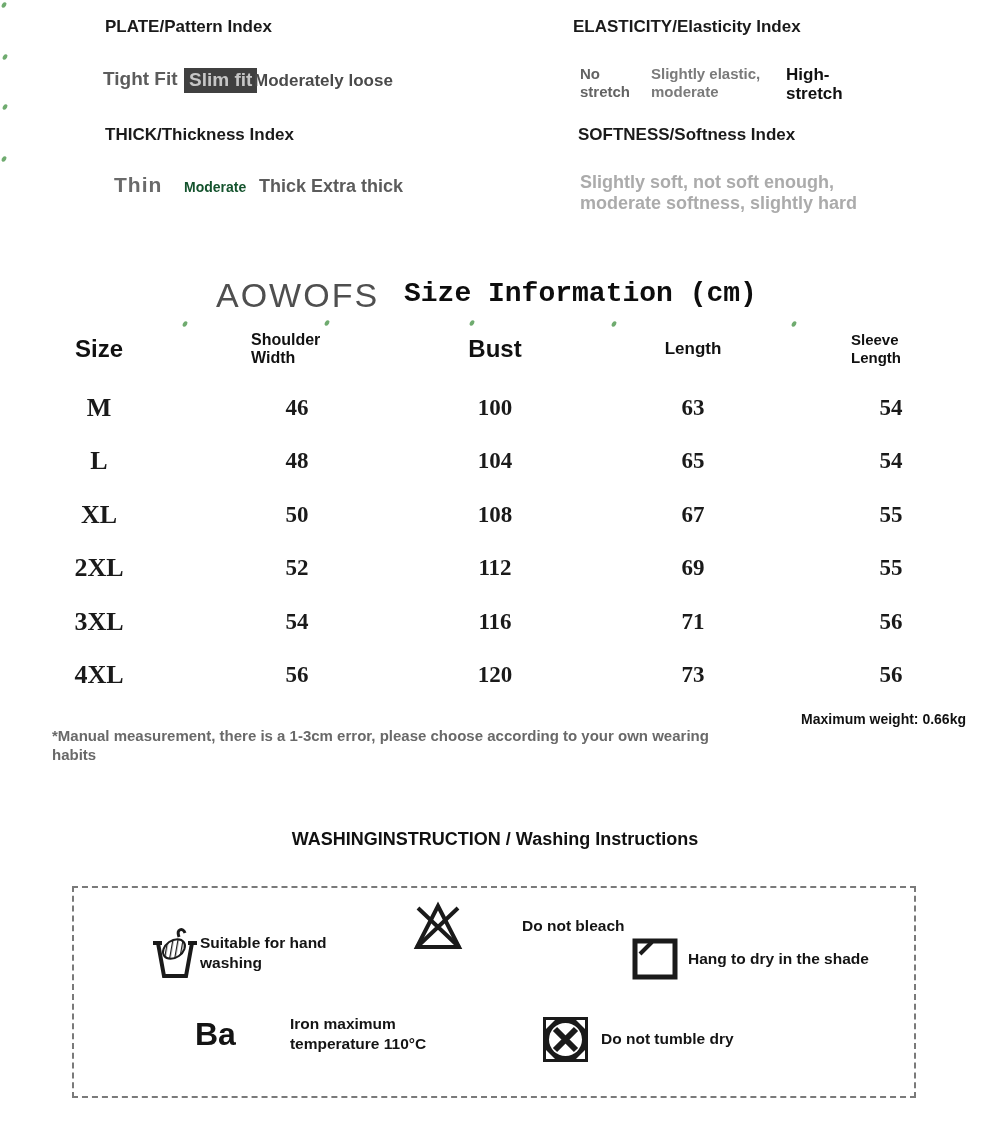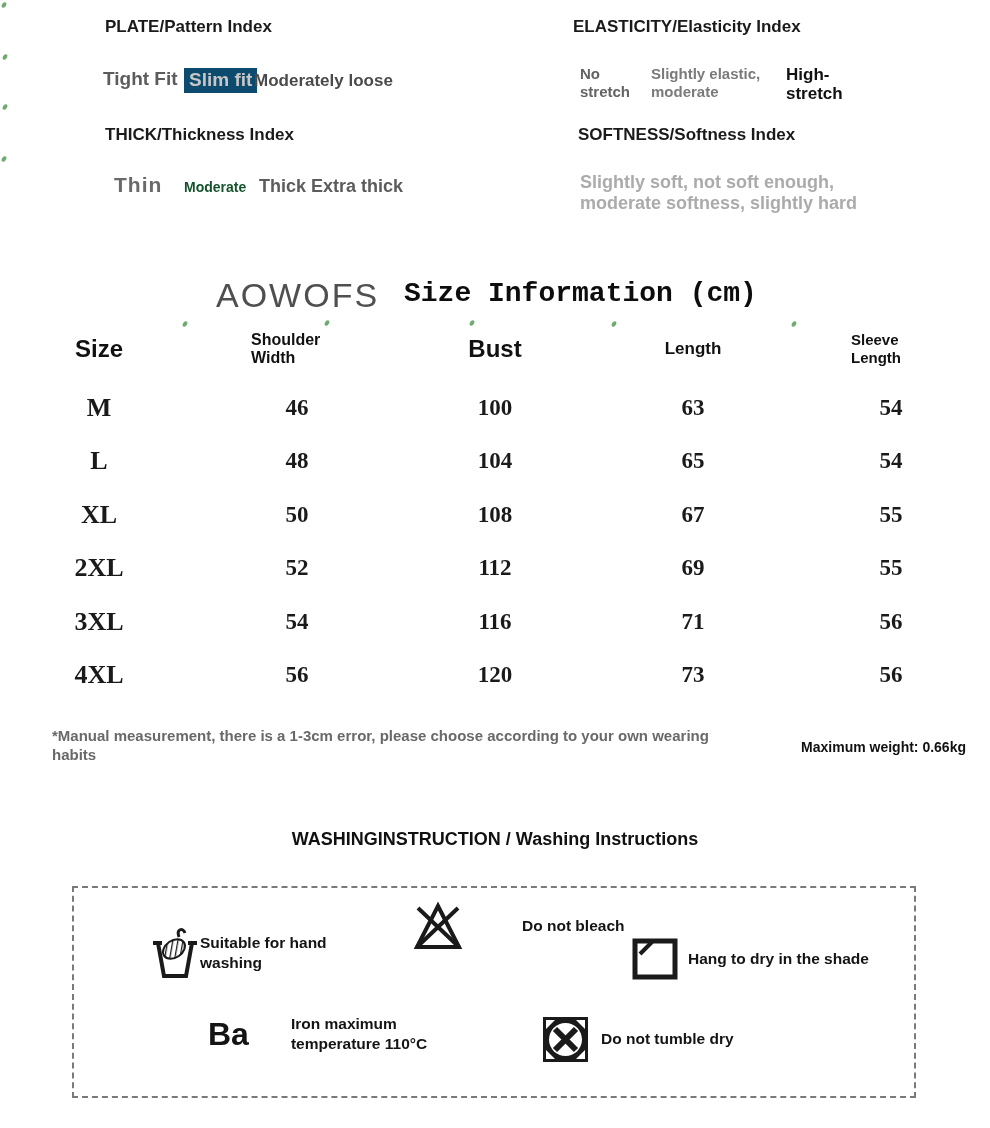--- a/index.html
+++ b/index.html
@@ -12,21 +12,21 @@
 
   
   .idx-title { font-size:17px; font-weight:bold; color:#1a1a1a; white-space:nowrap; }
   .plate-title   { left:105px; top:17px; }
   .elast-title   { left:573px; top:17px; }
   .thick-title   { left:105px; top:125px; }
   .soft-title    { left:578px; top:125px; }
 
   .fit-tight { left:103px; top:68px; font-size:19px; font-weight:bold; color:#5c5c5c; }
   .fit-slim  { left:184px; top:68px; font-size:19px; font-weight:bold; color:#c6c6c6;
-               background:#0c4a6e; padding:1px 5px 2px; }
+               background:#404040; padding:1px 5px 2px; }
   .fit-loose { left:254px; top:71px; font-size:17px; font-weight:bold; color:#4a4a4a; }
 
   .el-no     { left:580px; top:65px; width:62px;  font-size:15px; font-weight:bold; color:#636363; line-height:18px; }
   .el-slight { left:651px; top:65px; width:136px; font-size:15px; font-weight:bold; color:#7a7a7a; line-height:18px; }
   .el-high   { left:786px; top:65px; width:66px;  font-size:17px; font-weight:bold; color:#111111; line-height:19px; }
 
   .th-thin   { left:114px; top:173px; font-size:21px; font-weight:bold; color:#6a6a6a; letter-spacing:1px; }
   .th-mod    { left:184px; top:179px; font-size:14px; font-weight:bold; color:#14532d; }
   .th-thick  { left:259px; top:176px; font-size:18px; font-weight:bold; color:#5c5c5c; }
 
@@ -52,33 +52,33 @@
     left:0; top:381px; width:990px; display:grid;
     grid-template-columns:repeat(5,198px); grid-auto-rows:53.5px;
     align-items:center; justify-items:center;
     font-family:"Liberation Serif", serif; font-weight:bold; color:#1a1a1a;
   }
   .cell-size { font-size:26px; }
   .cell-num  { font-size:23px; }
 
   .footnote { left:52px; top:726px; width:692px; font-size:15px; font-weight:bold;
               color:#696969; line-height:19px; }
-  .max-weight { right:24px; top:739px; font-size:14px; font-weight:bold; color:#111111; }
+  .max-weight { right:24px; top:711px; font-size:14px; font-weight:bold; color:#111111; }
 
   
   .wash-title { left:0; top:829px; width:990px; text-align:center;
                 font-size:18px; font-weight:bold; color:#111111; }
   .wash-box { left:72px; top:886px; width:844px; height:212px;
               border:2px dashed #7a7a7a; }
   .wash-item { position:absolute; display:flex; align-items:center; }
   .wash-label { font-size:15.5px; font-weight:bold; color:#141414; line-height:1.3; }
   .wi-1 { left:150px; top:926px; }  .wi-1 .wash-label { width:158px; margin-left:0px; }
   .wi-2 { left:410px; top:900px;gap:43px; }  .wi-2 .wash-label { margin-left:13px; white-space:nowrap; }
   .wi-3 { left:632px; top:937px; }  .wi-3 .wash-label { margin-left:10px; white-space:nowrap; }
-  .wi-4 { left:208px; top:1014px; } .wi-4 .wash-label { width:190px; margin-left:42px; }
+  .wi-4 { left:195px; top:1014px;gap:12px; } .wi-4 .wash-label { width:190px; margin-left:42px; }
   .wi-5 { left:542px; top:1016px; } .wi-5 .wash-label { margin-left:12px; white-space:nowrap; }
   .iron-glyph { font-size:32px; font-weight:bold; color:#141414; }
 
   
   .gmark { position:absolute; width:4px; height:6px; background:#3f8f3f;
            border-radius:60% 40% 60% 40%; transform:rotate(28deg); opacity:.75; }
 </style>
 </head>
 <body>
 

